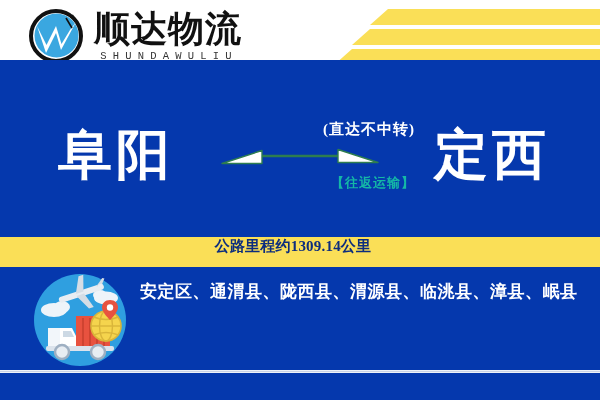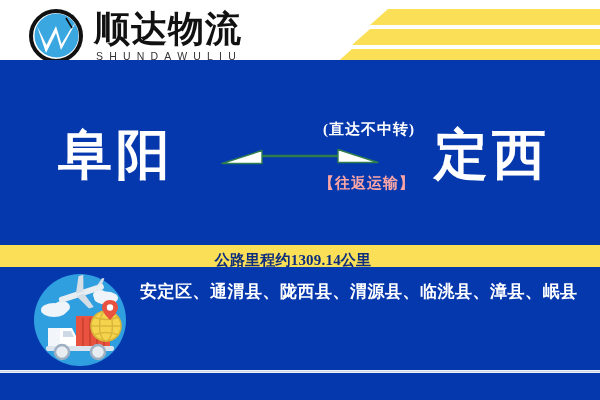--- a/index.html
+++ b/index.html
@@ -46,21 +46,21 @@
   .logo-cn {
     font-family: "Liberation Serif", "DejaVu Serif", serif;
     font-weight: 700;
     font-size: 36px;
     line-height: 38px;
     color: #111111;
     letter-spacing: 1px;
     white-space: nowrap;
   }
   .logo-en {
-    font-family: Liberation Sans, sans-serif;
+    font-family: Liberation Mono, monospace;
     font-size: 10.5px;
     line-height: 13px;
     color: #333333;
     letter-spacing: 6.2px;
     margin-top: 2px;
     margin-left: 2px;
     white-space: nowrap;
   }
   .stripes {
     position: absolute;
@@ -106,39 +106,38 @@
     line-height: 20px;
     letter-spacing: 1px;
     white-space: nowrap;
   }
   .mid-arrow {
     margin: 3px 0 2px 0;
     height: 30px;
   }
   .mid-arrow svg { display: block; margin: 0 auto; }
   .mid-bottom {
-    color: #fca5a5;
-    font-family: "Liberation Serif", "DejaVu Serif", serif;
-    font-weight: 700;
-    font-size: 15px;
+    color: #14b8a6;
+    font-family: "Liberation Serif", "DejaVu Serif", serif;
+    font-weight: 700;
+    font-size: 13px;
     line-height: 18px;
     letter-spacing: 1px;
     white-space: nowrap;
   }
 
   
   .infobar {
     position: absolute;
     left: 0; top: 237px;
     width: 600px; height: 30px;
     background: #fadf57;
     display: flex;
-    align-items: center;
+    align-items: flex-start;
     justify-content: center;
-    margin-top: 8px;
   }
   .infobar-text {
     color: #0c2d7e;
     font-family: "Liberation Serif", "DejaVu Serif", serif;
     font-weight: 700;
     font-size: 15px;
     line-height: 18px;
     letter-spacing: 0.2px;
     white-space: nowrap;
   }

